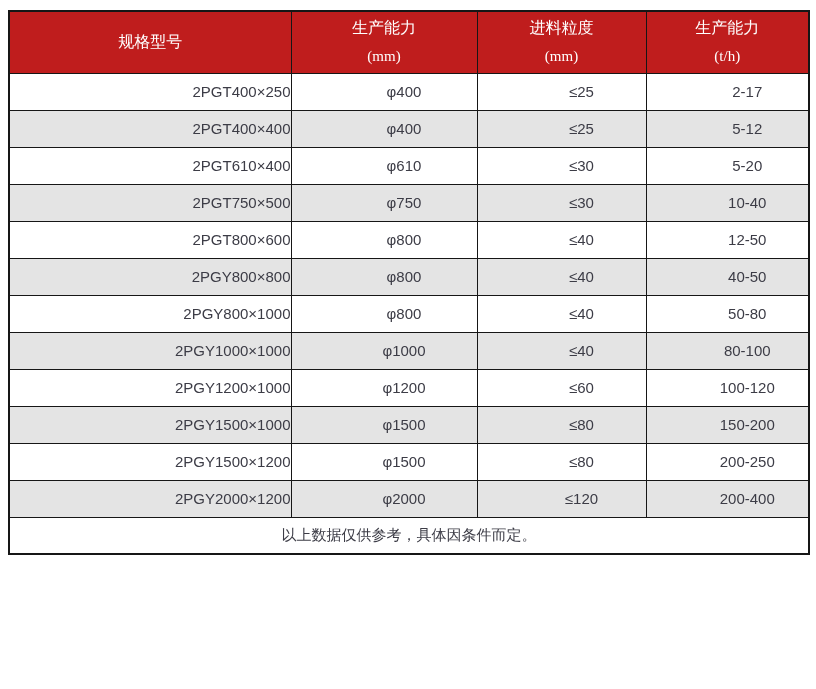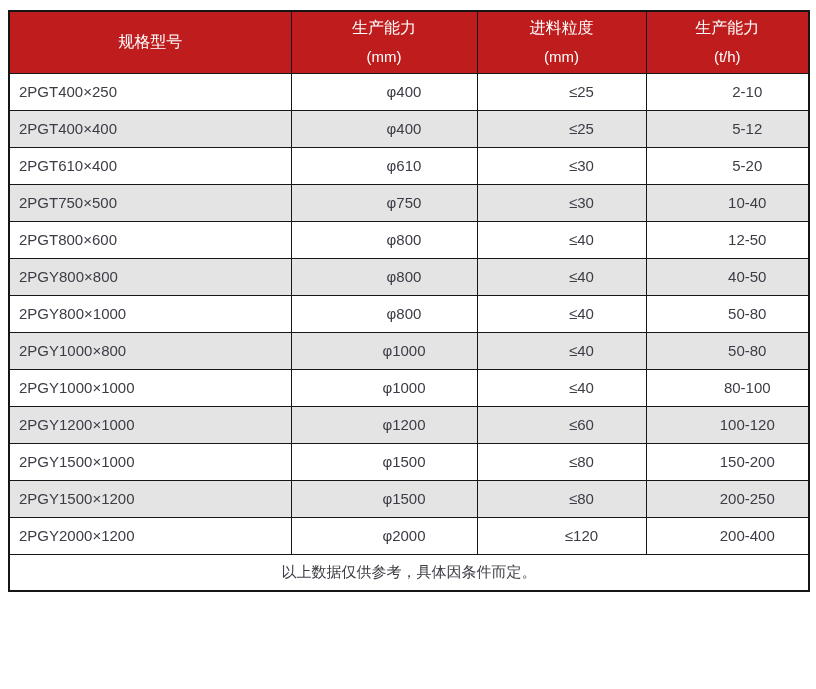--- a/index.html
+++ b/index.html
@@ -37,30 +37,30 @@
   thead th {
     background: var(--header-bg);
     color: var(--header-text);
     font-weight: normal;
     font-size: 16px;
     height: 62px;
     text-align: center;
     vertical-align: middle;
   }
   .h-label { line-height: 1.15; }
-  .h-unit  { line-height: 1.15; margin-top: 11px; font-size: 15px; }
+  .h-unit  { line-height: 1.15; margin-top: 11px; font-size: 15px; font-family: Liberation Serif, serif; }
   tbody td {
     height: 37px;
     font-size: 15px;
     color: var(--body-text);
     background: var(--row-bg);
     vertical-align: middle;
   }
   tbody tr:nth-child(even) td { background: var(--stripe-bg); }
-  td.c-model  { text-align: left; padding-left: 9px; }
+  td.c-model  { text-align: right; padding-left: 0; }
   td.c-center { text-align: center; padding-left: 40px; }
   tfoot td {
     height: 37px;
     background: #ffffff;
     text-align: center;
     font-size: 15px;
     color: var(--body-text);
     vertical-align: middle;
   }
 </style>
@@ -95,21 +95,21 @@
     <div class="h-label">生产能力</div>
     <div class="h-unit">(t/h)</div>
   </th>
 </tr>
   </thead>
   <tbody id="table-body">
   <tr>
     <td class="c-model">2PGT400×250</td>
     <td class="c-center">φ400</td>
     <td class="c-center">≤25</td>
-    <td class="c-center">2-10</td>
+    <td class="c-center">2-17</td>
   </tr>
 
   <tr>
     <td class="c-model">2PGT400×400</td>
     <td class="c-center">φ400</td>
     <td class="c-center">≤25</td>
     <td class="c-center">5-12</td>
   </tr>
 
   <tr>
@@ -140,26 +140,20 @@
     <td class="c-center">40-50</td>
   </tr>
 
   <tr>
     <td class="c-model">2PGY800×1000</td>
     <td class="c-center">φ800</td>
     <td class="c-center">≤40</td>
     <td class="c-center">50-80</td>
   </tr>
 
-  <tr>
-    <td class="c-model">2PGY1000×800</td>
-    <td class="c-center">φ1000</td>
-    <td class="c-center">≤40</td>
-    <td class="c-center">50-80</td>
-  </tr>
 
   <tr>
     <td class="c-model">2PGY1000×1000</td>
     <td class="c-center">φ1000</td>
     <td class="c-center">≤40</td>
     <td class="c-center">80-100</td>
   </tr>
 
   <tr>
     <td class="c-model">2PGY1200×1000</td>

